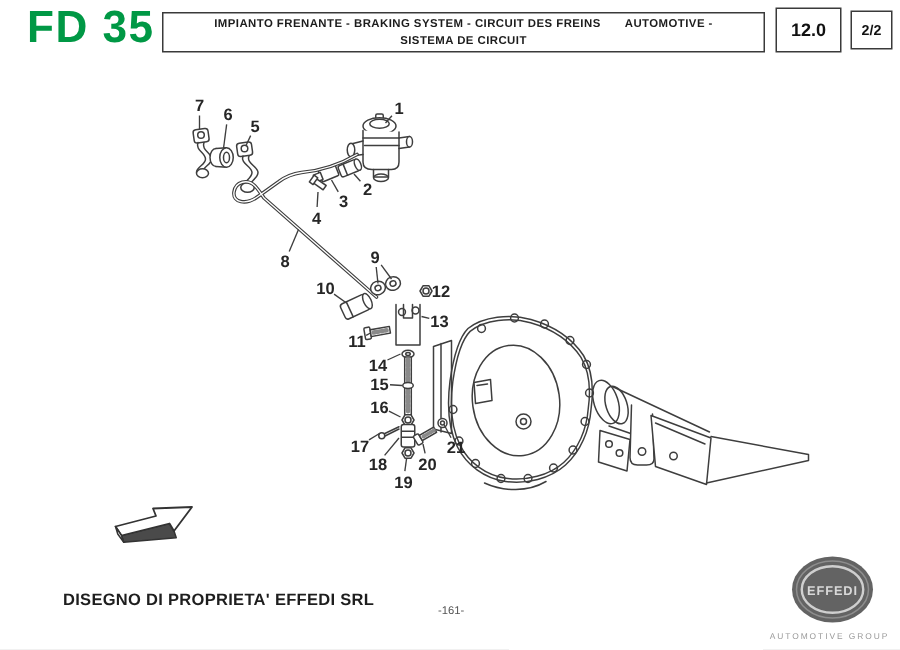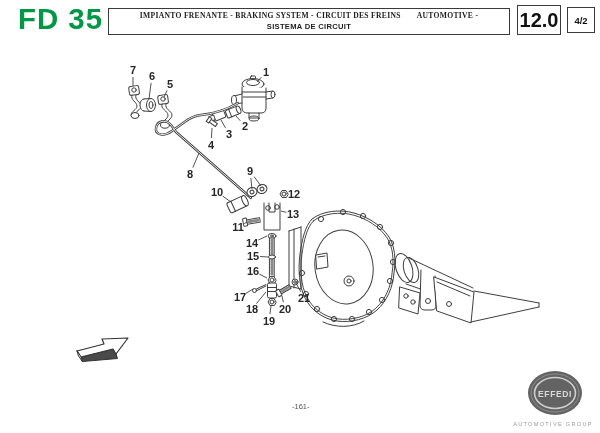--- a/index.html
+++ b/index.html
@@ -11,25 +11,25 @@
   .brand{
     left:18px;top:2px;font-size:30px;font-weight:bold;color:var(--brand,#009845);
     letter-spacing:1px;line-height:34px;transform:scaleX(.98);transform-origin:left;
   }
   .title-box{
     left:108px;top:8px;width:402px;height:27px;border:1.5px solid #3a3a3a;
     display:flex;flex-direction:column;align-items:center;justify-content:center;
     font-size:7.6px;font-weight:bold;color:#1c1c1c;letter-spacing:.3px;line-height:1.35;
     box-sizing:border-box;text-align:center;
   }
-  .title-line1{display:flex;column-gap:16px;white-space:nowrap;font-family:Liberation Serif, serif;}
+  .title-line1{display:flex;column-gap:16px;white-space:nowrap;}
   .code-box{
     left:517px;top:5px;width:44px;height:30px;border:1.5px solid #3a3a3a;
     display:flex;align-items:center;justify-content:center;
-    font-size:20px;font-weight:bold;color:#111;box-sizing:border-box;
+    font-size:12px;font-weight:bold;color:#111;box-sizing:border-box;
   }
   .sheet-box{
     left:567px;top:7px;width:28px;height:26px;border:1.4px solid #3a3a3a;
     display:flex;align-items:center;justify-content:center;
     font-size:9.5px;font-weight:bold;color:#111;box-sizing:border-box;
   }
   .property{
     left:42px;top:394px;font-size:11px;font-weight:bold;color:#1e1e1e;letter-spacing:.2px;
   }
   .pagenum{left:292px;top:402px;font-size:7.5px;color:#555;}
@@ -49,21 +49,21 @@
       <span>IMPIANTO FRENANTE - BRAKING SYSTEM - CIRCUIT DES FREINS</span>
       <span>AUTOMOTIVE -</span>
     </div>
     <div>SISTEMA DE CIRCUIT</div>
   </div>
 
   <div class="abs code-box">
     <span>12.0</span>
   </div>
   <div class="abs sheet-box">
-    <span>4/2</span>
+    <span>2/2</span>
   </div>
 
   <svg class="abs" style="left:0;top:0" width="600" height="433" viewBox="0 0 600 433">
 
     <defs>
       <g id="hexnut">
         <polygon points="4,0 2,-3.46 -2,-3.46 -4,0 -2,3.46 2,3.46" fill="#fff"></polygon>
         <circle r="2" fill="#fff"></circle>
       </g>
     </defs>
@@ -264,15 +264,16 @@
 
     <g>
       <ellipse cx="555" cy="393" rx="27" ry="22" fill="#636363"></ellipse>
       <ellipse cx="555" cy="393" rx="24" ry="19" fill="none" stroke="#8d8d8d" stroke-width="1"></ellipse>
       <ellipse cx="555" cy="393" rx="20.5" ry="15.5" fill="none" stroke="#cfcfcf" stroke-width="1.6"></ellipse>
       <text x="555" y="396.5" text-anchor="middle" font-size="8.5" font-weight="bold" letter-spacing="0.6" fill="#d8d8d8" style="font-family:'Liberation Sans',sans-serif">EFFEDI</text>
       <text x="553" y="426" text-anchor="middle" font-size="5.6" letter-spacing="1.3" fill="#9a9a9a" style="font-family:'Liberation Sans',sans-serif">AUTOMOTIVE GROUP</text>
     </g>
   </svg>
 
+  <div class="abs property">DISEGNO DI PROPRIETA' EFFEDI SRL</div>
   <div class="abs pagenum">-161-</div>
 
 </div>
 
 </body></html>

